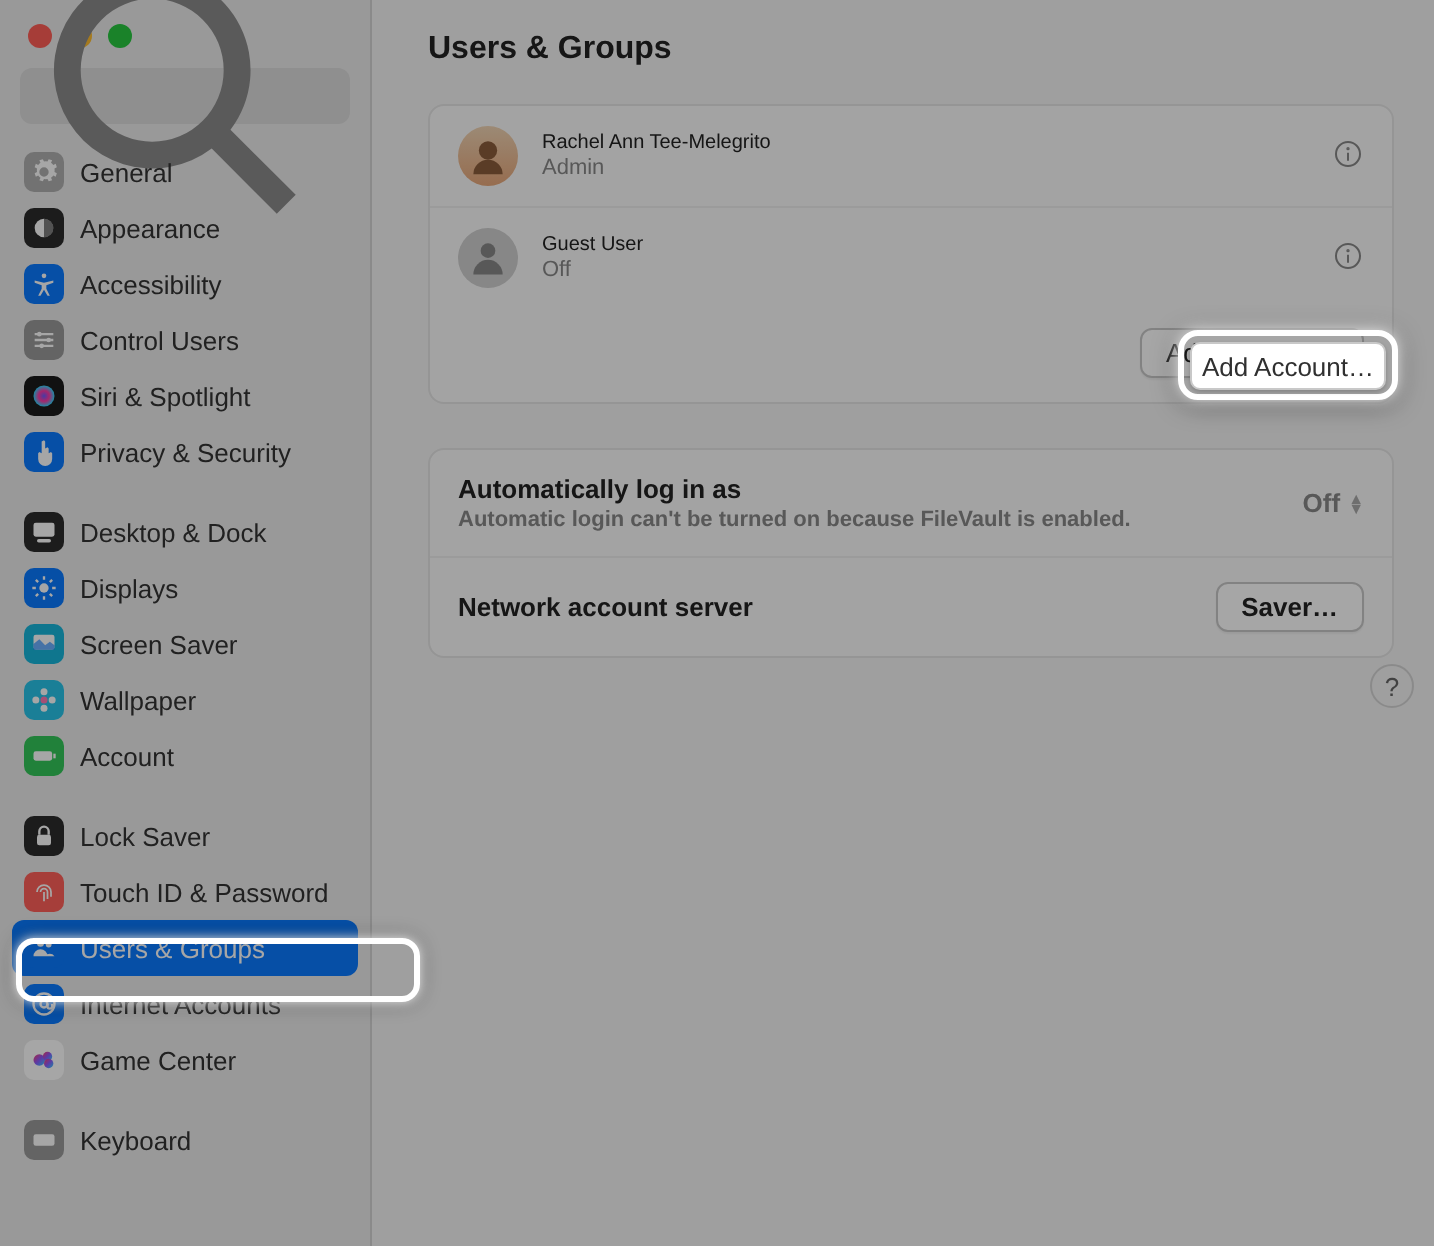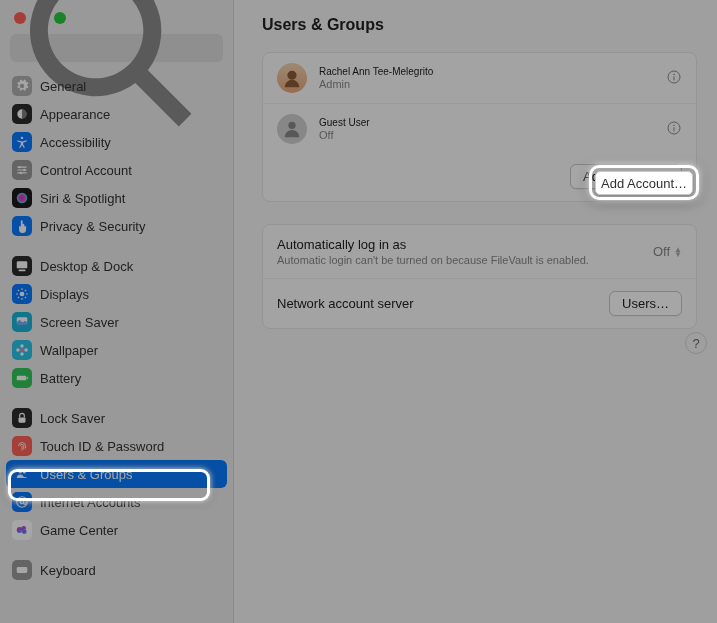--- a/index.html
+++ b/index.html
@@ -20,21 +20,21 @@
     background: rgba(0,0,0,0.35);
     pointer-events: none;
     z-index: 5;
   }
   .window {
     display: flex;
     height: 100%;
     background: #f5f5f5;
   }
   .sidebar {
-    width: 234px;
+    width: 186px;
     background: #ececec;
     border-right: 1px solid #d4d4d4;
     display: flex;
     flex-direction: column;
     padding-top: 6px;
   }
   .traffic-lights {
     display: flex;
     gap: 8px;
     padding: 6px 12px 10px 14px;
@@ -168,21 +168,21 @@
     width: 98px; height: 24px;
     background: #ffffff;
     border: 1px solid #c8c8c8;
     border-radius: 5px;
     display:flex;align-items:center;justify-content:center;
     font-size: 13px;
     z-index: 21;
     box-shadow: 0 1px 2px rgba(0,0,0,0.2);
   }
 
-  .settings-panel { margin-top: 22px; }
+  .settings-panel { margin-top: 22px; font-weight: bold; }
   .settings-row {
     display: flex; align-items: center;
     padding: 12px 14px;
     border-bottom: 1px solid #eee;
     gap: 10px;
   }
   .settings-row:last-child { border-bottom: none; }
   .settings-main { flex:1; }
   .settings-title { font-size: 13px; color: #222; }
   .settings-sub { font-size: 11px; color: #888; margin-top: 2px; }
@@ -247,21 +247,21 @@
         </div>
         <div class="nav-item">
           <div class="nav-icon" style="background: rgb(154, 154, 154);">
             <svg viewBox="0 0 24 24">
               <path stroke="#fff" stroke-width="2" d="M4 7h16M4 12h16M4 17h16"></path>
               <circle fill="#fff" cx="8" cy="7" r="2"></circle>
               <circle fill="#fff" cx="16" cy="12" r="2"></circle>
               <circle fill="#fff" cx="10" cy="17" r="2"></circle>
             </svg>
           </div>
-          <span class="nav-label">Control Account</span>
+          <span class="nav-label">Control Users</span>
         </div>
         <div class="nav-item">
           <div class="nav-icon" style="background: rgb(27, 27, 27);">
             <svg viewBox="0 0 24 24">
               <circle cx="12" cy="12" r="9" fill="url(#g1)"></circle>
               <defs>
                 <radialGradient id="g1">
                   <stop offset="0" stop-color="#6b5bff"></stop>
                   <stop offset=".5" stop-color="#ff3aa4"></stop>
                   <stop offset="1" stop-color="#2bd7ff"></stop>
@@ -323,21 +323,21 @@
           </div>
           <span class="nav-label">Wallpaper</span>
         </div>
         <div class="nav-item">
           <div class="nav-icon" style="background: rgb(52, 199, 89);">
             <svg viewBox="0 0 24 24">
               <rect x="3" y="8" width="16" height="8" rx="2" fill="#fff"></rect>
               <rect x="20" y="10" width="2" height="4" fill="#fff"></rect>
             </svg>
           </div>
-          <span class="nav-label">Battery</span>
+          <span class="nav-label">Account</span>
         </div>
         <div class="nav-gap"></div>
         <div class="nav-item">
           <div class="nav-icon" style="background: rgb(44, 44, 44);">
             <svg viewBox="0 0 24 24">
               <rect x="6" y="11" width="12" height="9" rx="2" fill="#fff"></rect>
               <path fill="none" stroke="#fff" stroke-width="2" d="M8 11V8a4 4 0 018 0v3"></path>
             </svg>
           </div>
           <span class="nav-label">Lock Saver</span>
@@ -459,21 +459,21 @@
           <span style="display:flex;flex-direction:column;line-height:5px;font-size:8px;color:#aaa;">
             <span>▲</span>
               <span>▼</span>
           </span>
         </div>
       </div>
       <div class="settings-row">
         <div class="settings-main">
           <div class="settings-title">Network account server</div>
         </div>
-        <div class="btn">Users…</div>
+        <div class="btn">Saver…</div>
       </div>
     </div>
 
     <div class="help-btn">?</div>
   </div>
 </div>
 
 <div class="dim-overlay"></div>
 
 <div class="highlight-sidebar"></div>

